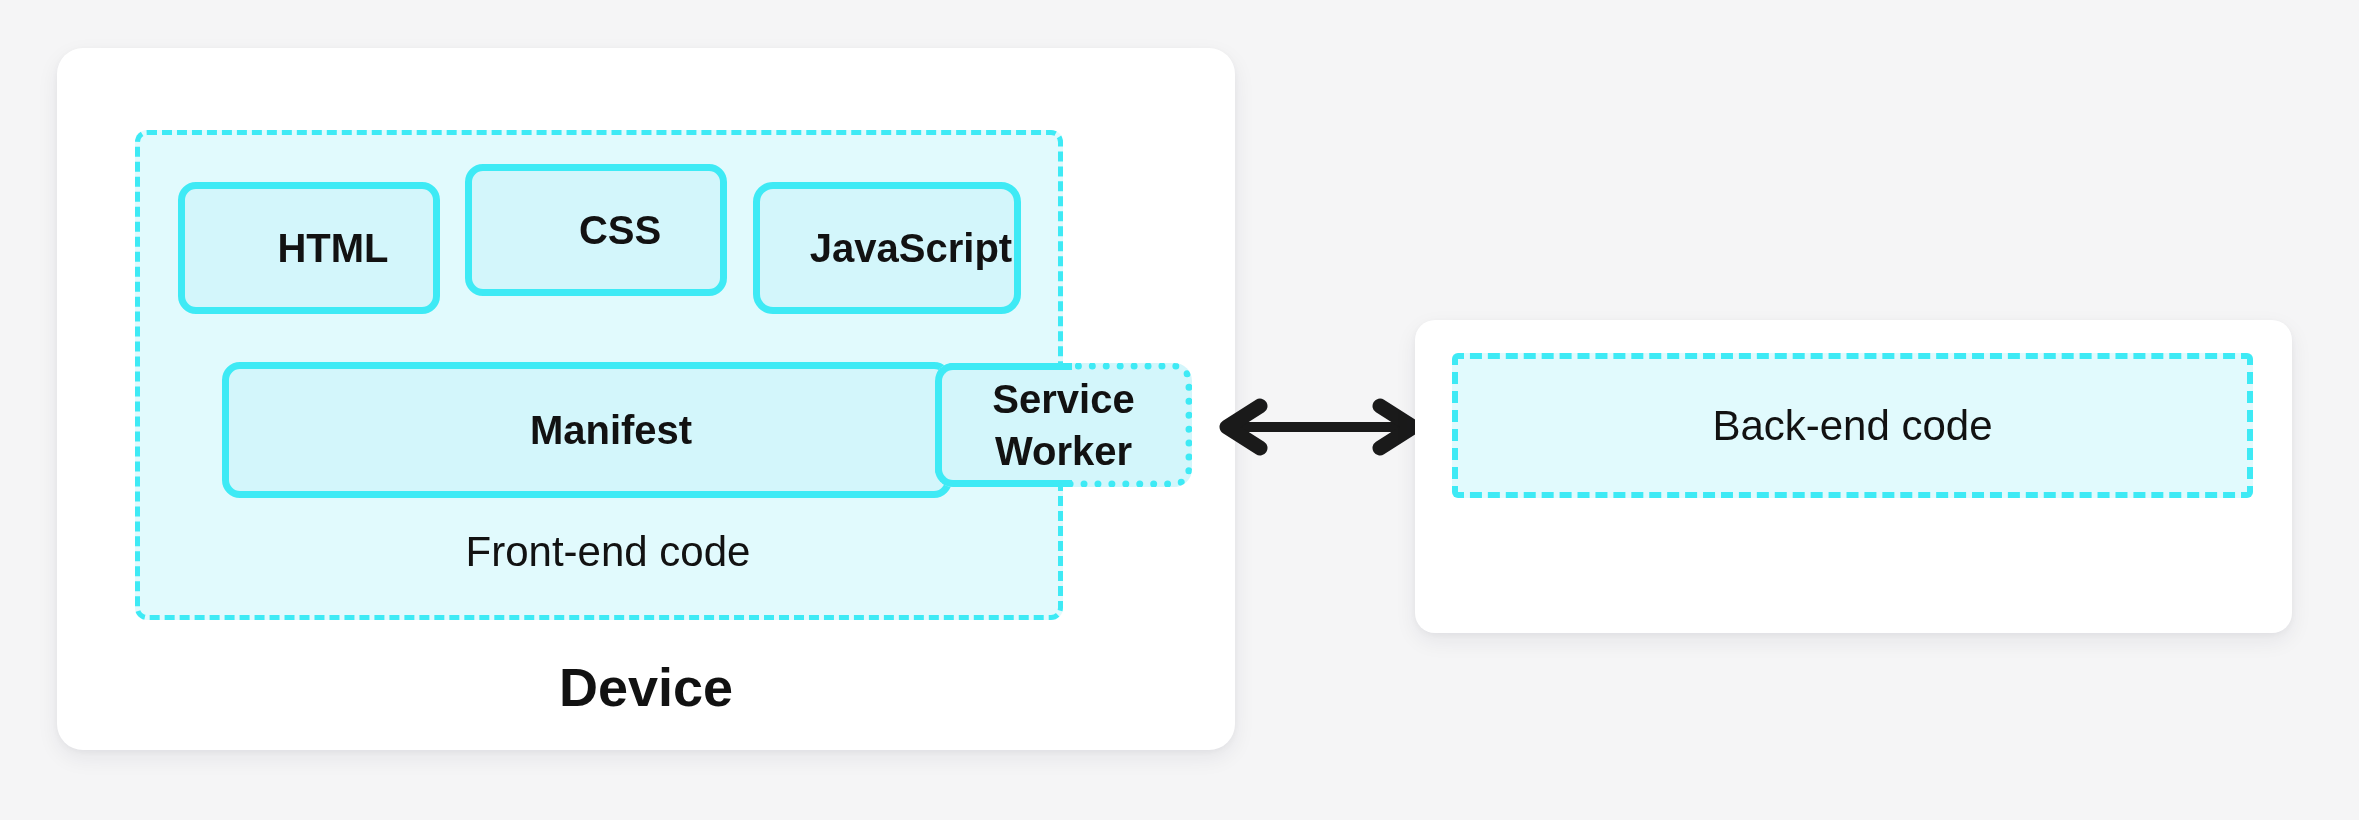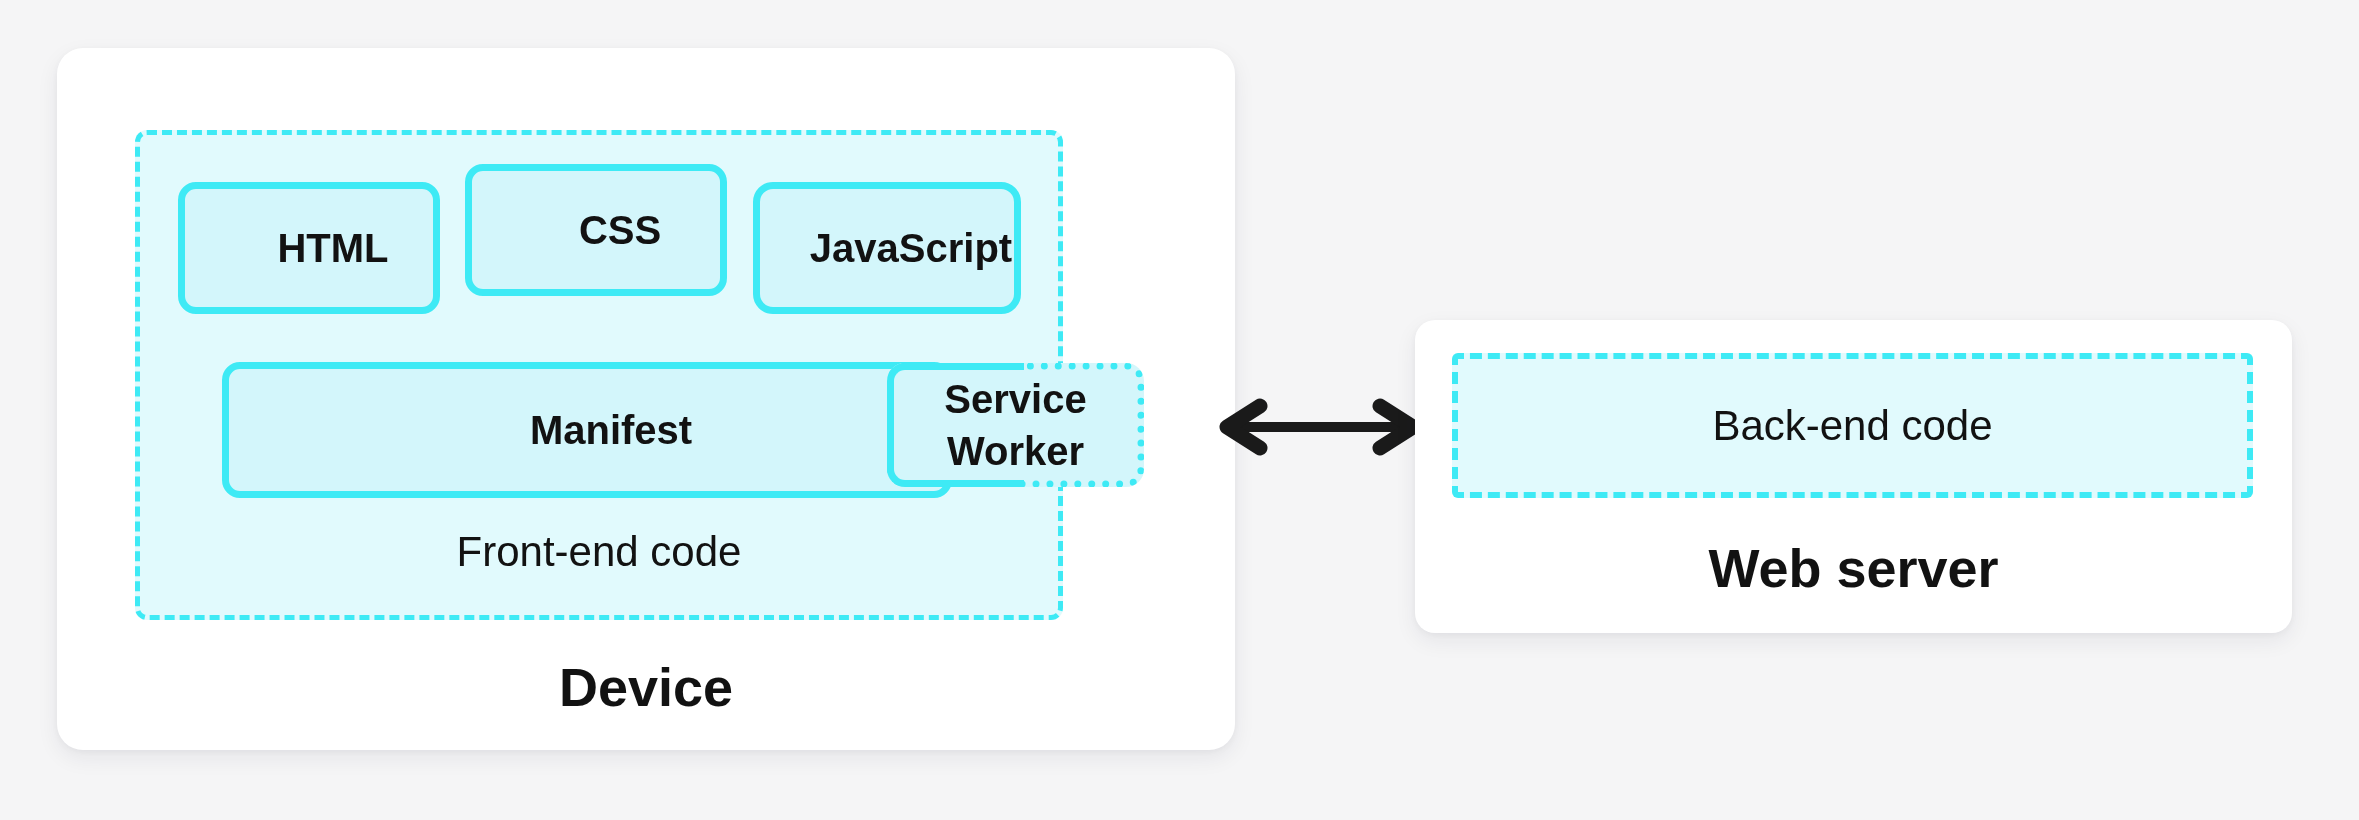--- a/index.html
+++ b/index.html
@@ -51,42 +51,42 @@
     text-align:center;
     padding-left:48px;
   }
   #block-html{left:178px;top:182px;width:262px;height:132px;}
   #block-css{left:465px;top:164px;width:262px;height:132px;}
   #block-js{left:753px;top:182px;width:268px;height:132px;border-radius:20px;}
   #block-manifest{left:178px;top:362px;width:730px;height:136px;margin-left:44px;}
 
   
   #block-sw{
-    position:absolute;left:887px;top:363px;width:257px;height:124px;
+    position:absolute;left:935px;top:363px;width:257px;height:124px;
     background:var(--block-fill);
     border:7px dotted var(--cyan);
     border-radius:18px;
   }
   #block-sw .sw-solid{
     position:absolute;left:-7px;top:-7px;height:124px;width:137px;
     background:var(--block-fill);
     border:7px solid var(--cyan);
     border-right:none;
     border-radius:18px 0 0 18px;
   }
   #block-sw .sw-label{
     position:absolute;left:-7px;top:-7px;width:257px;height:124px;
     display:flex;align-items:center;justify-content:center;
     text-align:center;font-size:40px;font-weight:700;line-height:1.3;
   }
 
   .zone-label{
     position:absolute;
     display:flex;align-items:center;justify-content:center;
-    font-size:42px;font-weight:400;
+    font-size:42px;font-weight:400;margin-left:9px;
   }
   #frontend-label{left:135px;top:522px;width:928px;height:60px;}
 
   .card-label{
     position:absolute;
     display:flex;align-items:center;justify-content:center;
     font-size:54px;font-weight:700;
   }
   #device-label{left:57px;top:655px;width:1178px;height:64px;}
   #webserver-label{left:1415px;top:536px;width:877px;height:64px;}
@@ -129,15 +129,14 @@
   <svg id="arrow" viewBox="0 0 212 60" aria-hidden="true">
     <line x1="16" y1="30" x2="196" y2="30" stroke="currentColor" stroke-width="10"></line>
     <path d="M46 9 L13 30 L46 51" fill="none" stroke="currentColor" stroke-width="15" stroke-linecap="round" stroke-linejoin="round"></path>
     <path d="M166 9 L199 30 L166 51" fill="none" stroke="currentColor" stroke-width="15" stroke-linecap="round" stroke-linejoin="round"></path>
   </svg>
 
   <div class="card" id="webserver-card"></div>
   <div class="dashed-container" id="backend-container">
     <span>Back-end code</span>
   </div>
-  <div class="card-label" id="webserver-label">Web server</div>
 
 </div>
 
 </body></html>

